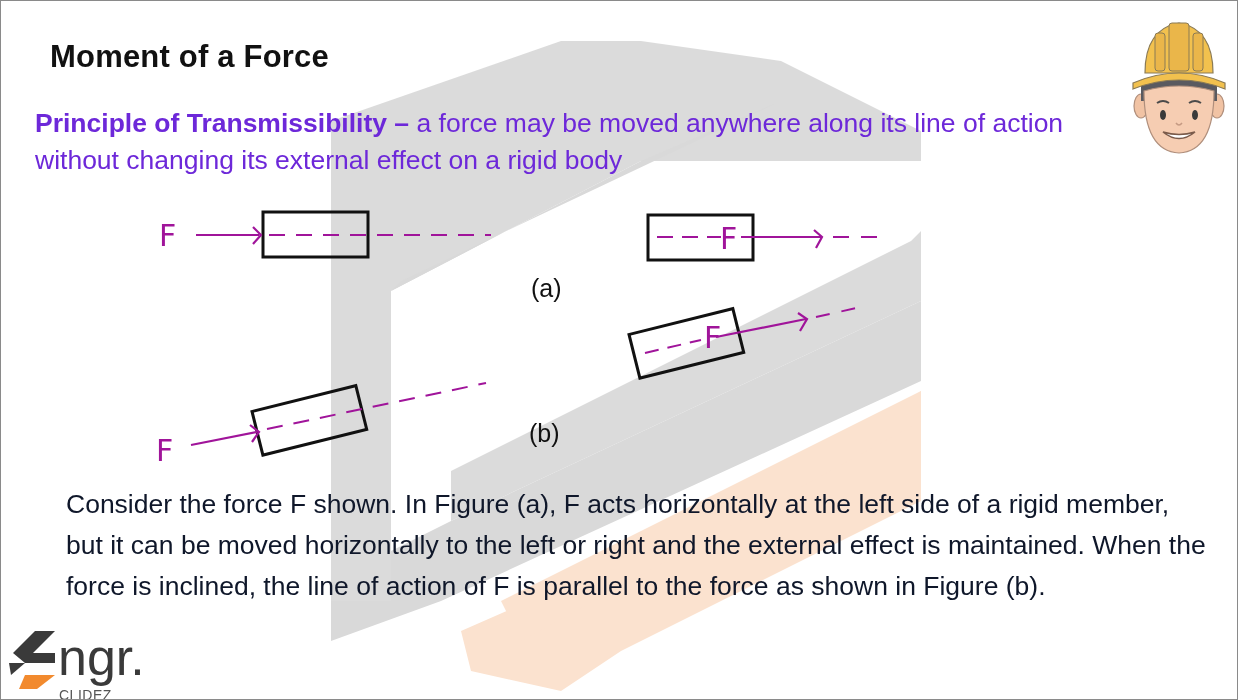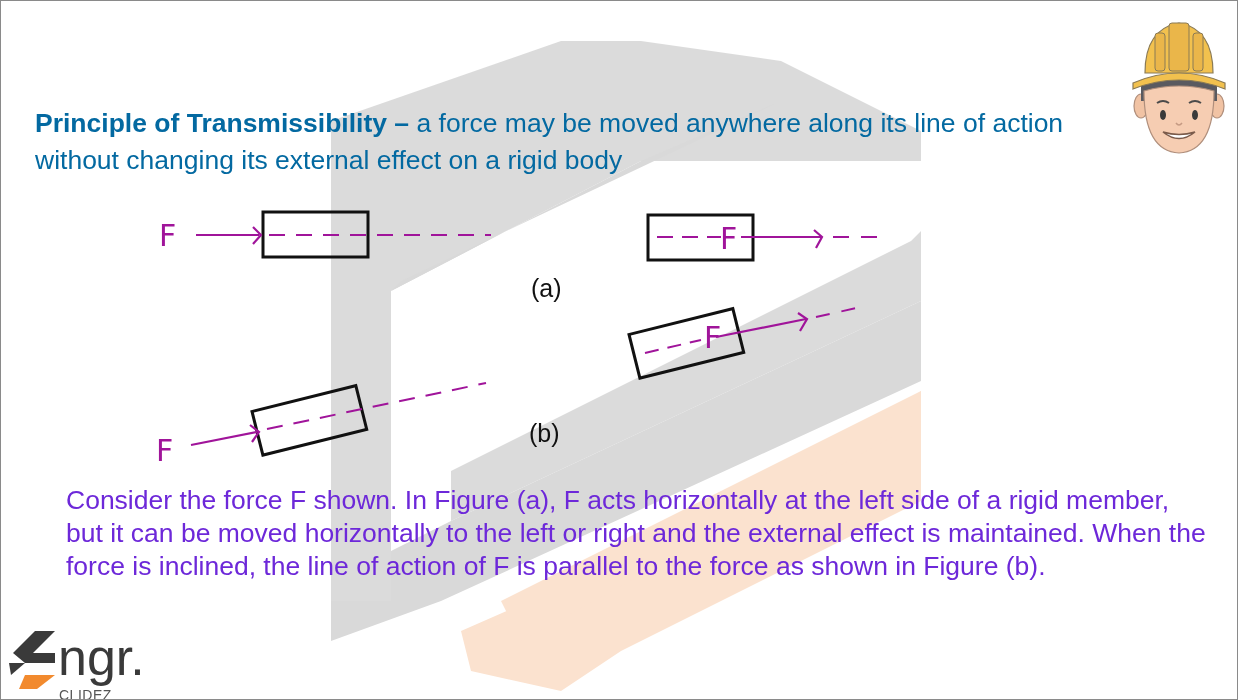--- a/index.html
+++ b/index.html
@@ -9,30 +9,30 @@
     border: 1px solid #8a8a8a; background: #fff; overflow: hidden;
     font-family: "Liberation Sans", "DejaVu Sans", sans-serif; color: #111;
   }
   .watermark { position: absolute; left: 0; top: 0; width: 1238px; height: 700px; }
   .title {
     position: absolute; left: 49px; top: 38px; margin: 0;
     font-size: 31px; font-weight: bold; letter-spacing: 0.2px; color: #111;
   }
   .principle {
     position: absolute; left: 34px; top: 104px; width: 1090px;
-    font-size: 26.5px; line-height: 37px; color: #0369a1;
+    font-size: 26.5px; line-height: 37px; color: #6d28d9;
   }
   .principle b { font-weight: bold; }
   .diagram { position: absolute; left: 0; top: 0; width: 1238px; height: 700px; }
   .fig-label {
     position: absolute; font-size: 25px; color: #111;
   }
   .explain {
     position: absolute; left: 65px; top: 483px; width: 1140px;
-    font-size: 26.5px; line-height: 33px; color: #6d28d9;
+    font-size: 26.5px; line-height: 41px; color: #0f172a;
   }
   .mascot { position: absolute; left: 1128px; top: 10px; width: 100px; height: 145px; }
   .logo { position: absolute; left: 2px; top: 622px; width: 160px; height: 78px; }
   .logo-sub {
     position: absolute; left: 58px; top: 686px; font-size: 14px; color: #555;
     letter-spacing: 0.5px;
   }
 </style>
 </head>
 <body>
@@ -42,20 +42,21 @@
   <svg class="watermark" viewBox="0 0 1238 700">
 
     <polygon points="330,120 330,600 390,600 390,290 640,160 920,160 920,230 910,240 450,470 450,520 920,300 920,130 780,60 640,40 560,40" fill="#d9d9d9" opacity="0.95"></polygon>
     <polygon points="390,290 640,160 780,100 400,280" fill="#d9d9d9"></polygon>
     <polygon points="330,600 330,640 440,600 920,380 920,300 450,520 390,550 390,600" fill="#d9d9d9"></polygon>
 
     <polygon points="460,630 800,480 920,390 920,500 620,650 560,690 470,670" fill="#fbe2cf"></polygon>
     <polygon points="500,600 920,390 920,420 520,640" fill="#fbe2cf"></polygon>
   </svg>
 
+  <h1 class="title">Moment of a Force</h1>
 
   <div class="principle">
     <b>Principle of Transmissibility –</b><span> a force may be moved anywhere along its line of action without changing its external effect on a rigid body</span>
   </div>
 
   <svg class="diagram" viewBox="0 0 1238 700">
 
     <g>
       <rect x="262" y="211" width="105" height="45" fill="none" stroke="#111" stroke-width="3"></rect>
       <line x1="195" y1="234" x2="258" y2="234" stroke="#a0149a" stroke-width="2.2"></line>

